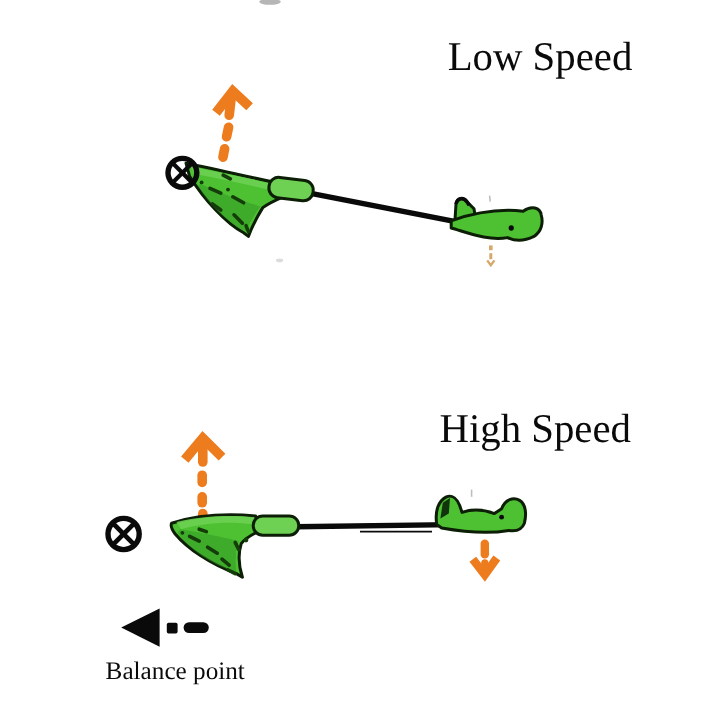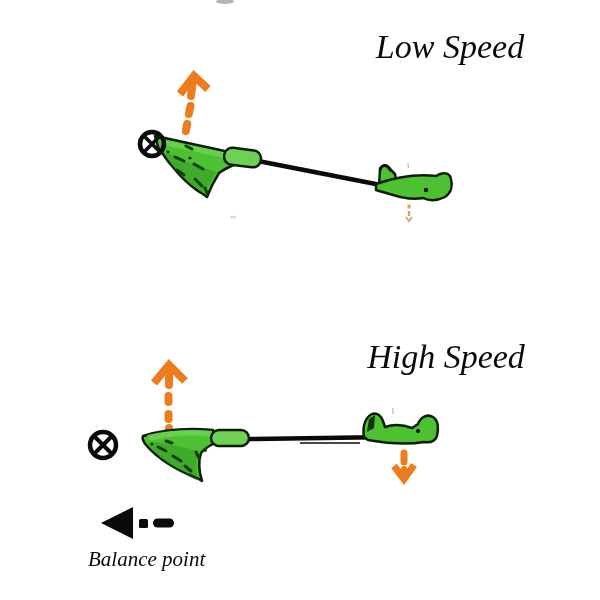--- a/index.html
+++ b/index.html
@@ -2,21 +2,21 @@
 <html style="--page_bg: #ffffff; --ink: #0a0a0a; --arrow_orange: #ED7C1E; --faint_orange: #CE9A55; --wing_green: #4EC132; --wing_green_light: #6FD153; --wing_green_dark: #2F9623; --outline_green: #0c1e06; --streak_green: #143d0a;"><head>
 <meta charset="utf-8">
 <style>
   html, body { margin: 0; padding: 0; }
   body {
     width: 600px; height: 600px;
     background: #ffffff;
     font-family: "Liberation Serif", serif;
     overflow: hidden;
   }
-  .stage { position: relative; width: 516px; height: 600px; background: var(--page_bg, #fff); font-style: italic; }
+  .stage { position: relative; width: 516px; height: 600px; background: var(--page_bg, #fff); }
   svg { display: block; }
 
   .title-text {
     font-family: "Liberation Serif", serif;
     font-size: 34px;
     fill: var(--ink, #0a0a0a);
   }
   .label-text {
     font-family: "Liberation Serif", serif;
     font-size: 21px;

